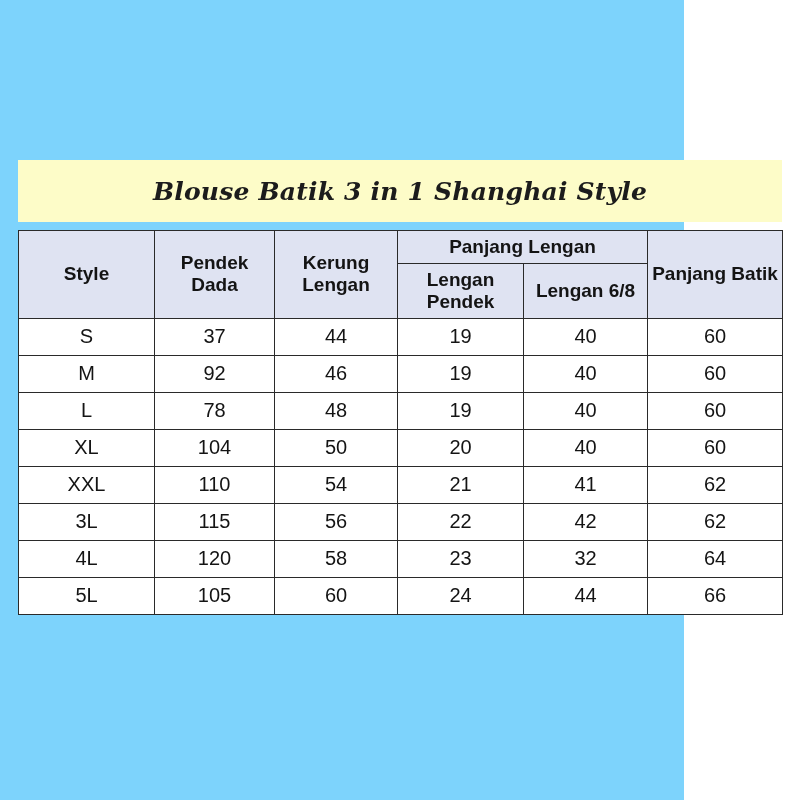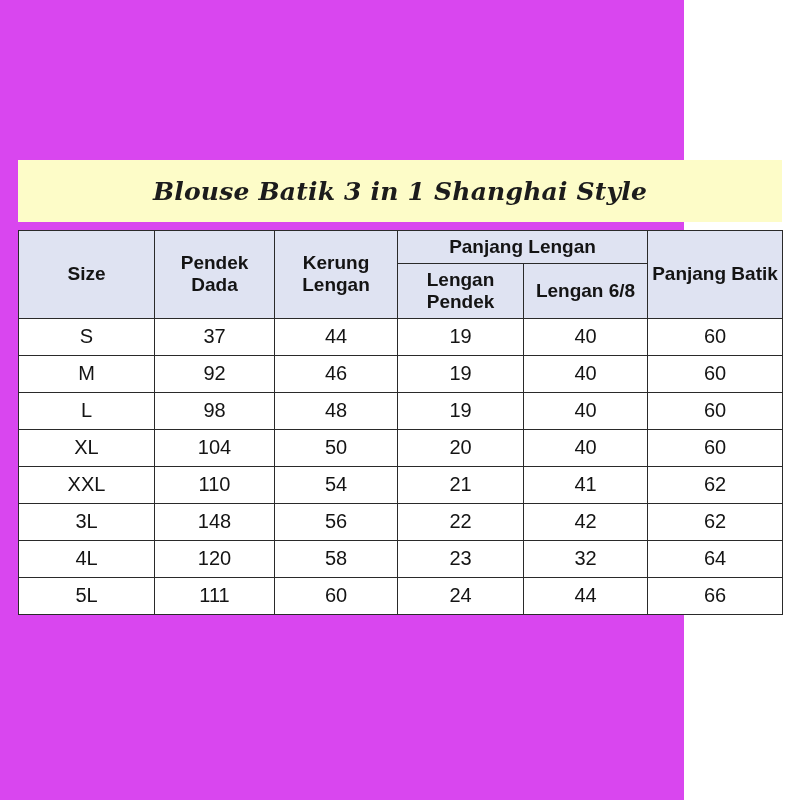--- a/index.html
+++ b/index.html
@@ -8,21 +8,21 @@
     width: 800px;
     height: 800px;
     background: #ffffff;
     font-family: "Liberation Sans", sans-serif;
   }
 
   #sheet {
     position: relative;
     width: 684px;
     height: 800px;
-    background: #d946ef;
+    background: #7dd3fc;
     box-sizing: border-box;
   }
 
   .title-bar {
     position: absolute;
     left: 18px;
     top: 160px;
     width: 764px;
     height: 62px;
     background: #fdfcc8;
@@ -104,21 +104,21 @@
     <colgroup>
       <col class="c-size">
       <col class="c-dada">
       <col class="c-kerung">
       <col class="c-pendek">
       <col class="c-78">
       <col class="c-baju">
     </colgroup>
     <thead>
       <tr>
-        <th rowspan="2">Size</th>
+        <th rowspan="2">Style</th>
         <th rowspan="2">Pendek Dada</th>
         <th rowspan="2">Kerung Lengan</th>
         <th colspan="2" class="grp-head">Panjang Lengan</th>
         <th rowspan="2">Panjang Batik</th>
       </tr>
       <tr>
         <th>Lengan Pendek</th>
         <th>Lengan 6/8</th>
       </tr>
     </thead>
@@ -134,21 +134,21 @@
         <tr>
           <td>M</td>
           <td>92</td>
           <td>46</td>
           <td>19</td>
           <td>40</td>
           <td>60</td>
         </tr>
         <tr>
           <td>L</td>
-          <td>98</td>
+          <td>78</td>
           <td>48</td>
           <td>19</td>
           <td>40</td>
           <td>60</td>
         </tr>
         <tr>
           <td>XL</td>
           <td>104</td>
           <td>50</td>
           <td>20</td>
@@ -158,37 +158,37 @@
         <tr>
           <td>XXL</td>
           <td>110</td>
           <td>54</td>
           <td>21</td>
           <td>41</td>
           <td>62</td>
         </tr>
         <tr>
           <td>3L</td>
-          <td>148</td>
+          <td>115</td>
           <td>56</td>
           <td>22</td>
           <td>42</td>
           <td>62</td>
         </tr>
         <tr>
           <td>4L</td>
           <td>120</td>
           <td>58</td>
           <td>23</td>
           <td>32</td>
           <td>64</td>
         </tr>
         <tr>
           <td>5L</td>
-          <td>111</td>
+          <td>105</td>
           <td>60</td>
           <td>24</td>
           <td>44</td>
           <td>66</td>
         </tr>
       </tbody>
   </table>
 
 </div>
 

